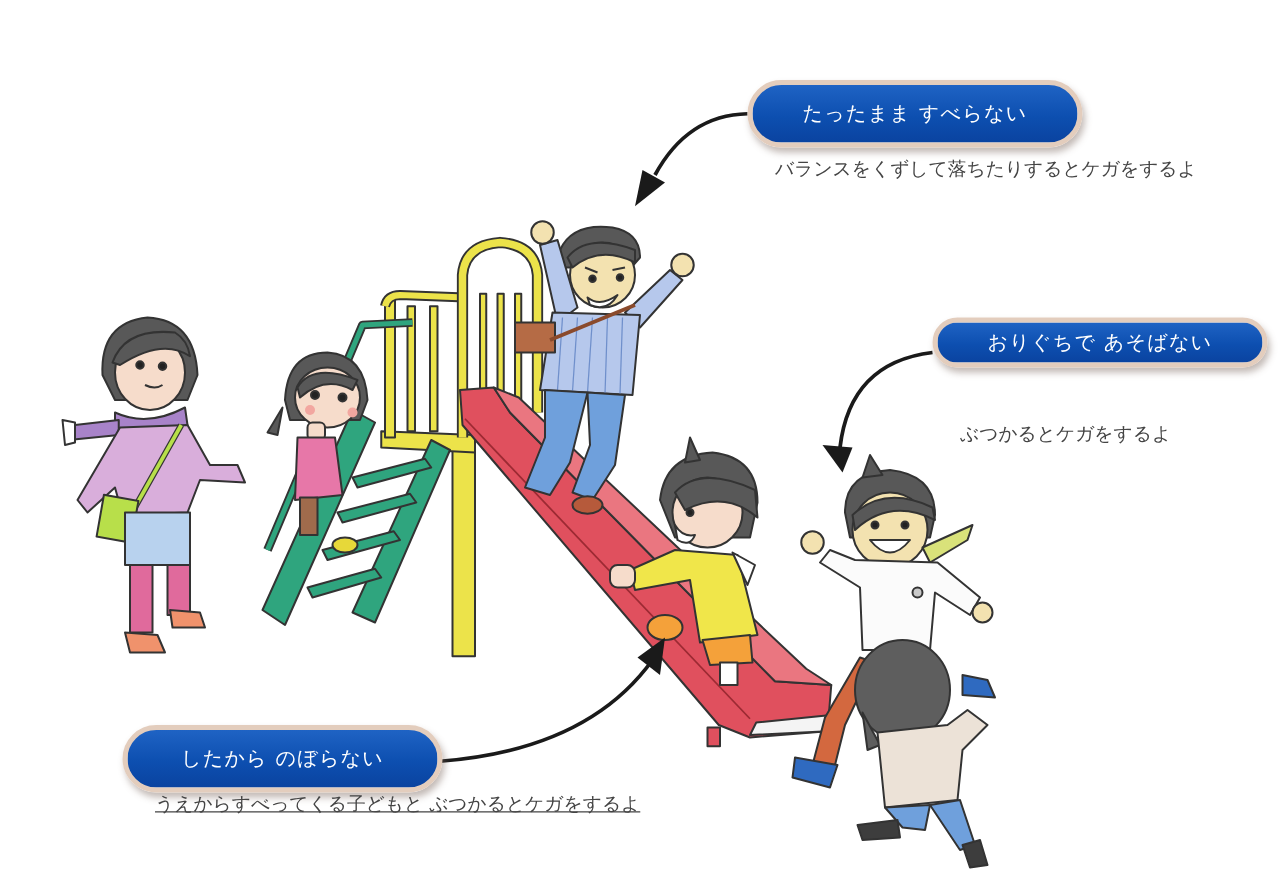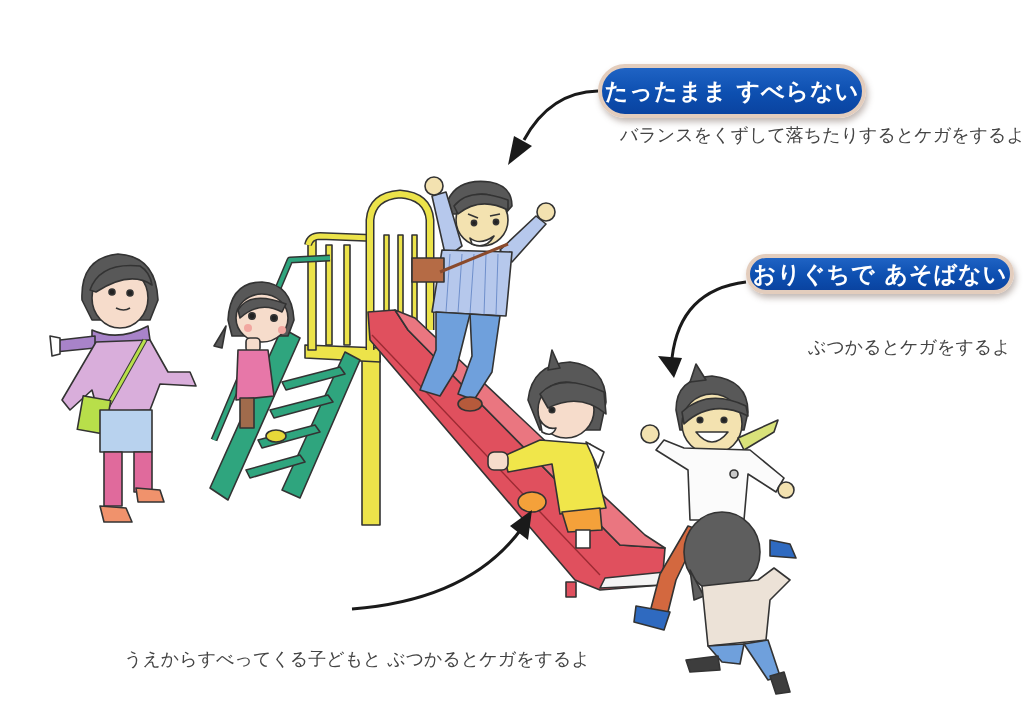--- a/index.html
+++ b/index.html
@@ -4,24 +4,24 @@
 <style>
   html, body { margin: 0; padding: 0; background: #ffffff; }
   body { width: 1024px; height: 701px; position: relative; overflow: hidden;
          font-family: "DejaVu Sans", "Liberation Sans", sans-serif; }
   .scene { position: absolute; left: 0; top: 0; width: 1024px; height: 701px; }
   .pill {
     position: absolute; box-sizing: border-box;
     background: linear-gradient(180deg, #1f63c4 0%, #0d4fb0 55%, #0a43a0 100%);
     border: 4px solid #e3cdbd; border-radius: 30px;
     box-shadow: 2px 4px 6px rgba(120,100,90,0.45);
-    color: #ffffff; font-weight: bold; font-size: 23px; letter-spacing: 1px;
+    color: #ffffff; font-weight: normal; font-size: 16px; letter-spacing: 1px;
     display: flex; align-items: center; justify-content: center; white-space: nowrap;
   }
-  .sub { position: absolute; color: #444444; font-size: 18px; white-space: nowrap; line-height: 22px; }
+  .sub { position: absolute; color: #444444; font-size: 15px; white-space: nowrap; line-height: 22px; }
 </style>
 </head>
 <body>
 
 <div class="scene">
   <svg width="1024" height="701" viewBox="0 0 1024 701" xmlns="http://www.w3.org/2000/svg">
     <g stroke="#333" stroke-width="1.6" stroke-linejoin="round">
 
       <g>
 
@@ -179,16 +179,17 @@
       <path d="M352,609 Q470,600 522,528" fill="none" stroke="#1a1a1a" stroke-width="3"></path>
       <polygon points="532,510 528,540 510,526" fill="#1a1a1a"></polygon>
     </g>
   </svg>
 
   
   <div class="pill" style="left:598px; top:64px; width:268px; height:54px;">たったまま すべらない</div>
   <div class="sub" style="left:620px; top:124px;">バランスをくずして落ちたりするとケガをするよ</div>
 
   <div class="pill" style="left:746px; top:254px; width:268px; height:40px;">おりぐちで あそばない</div>
-  <div class="sub" style="left:768px; top:336px;margin-left:40px;">ぶつかるとケガをするよ</div>
+  <div class="sub" style="left:768px; top:336px;">ぶつかるとケガをするよ</div>
 
-  <div class="sub" style="left:124px; top:648px;">うえからすべってくる子どもと ぶつかるとケガをするよ</div>
+  <div class="pill" style="left:98px; top:580px; width:256px; height:54px;">したから のぼらない</div>
+  <div class="sub" style="left:124px; top:632px;text-decoration:underline;">うえからすべってくる子どもと ぶつかるとケガをするよ</div>
 </div>
 
 </body></html>

